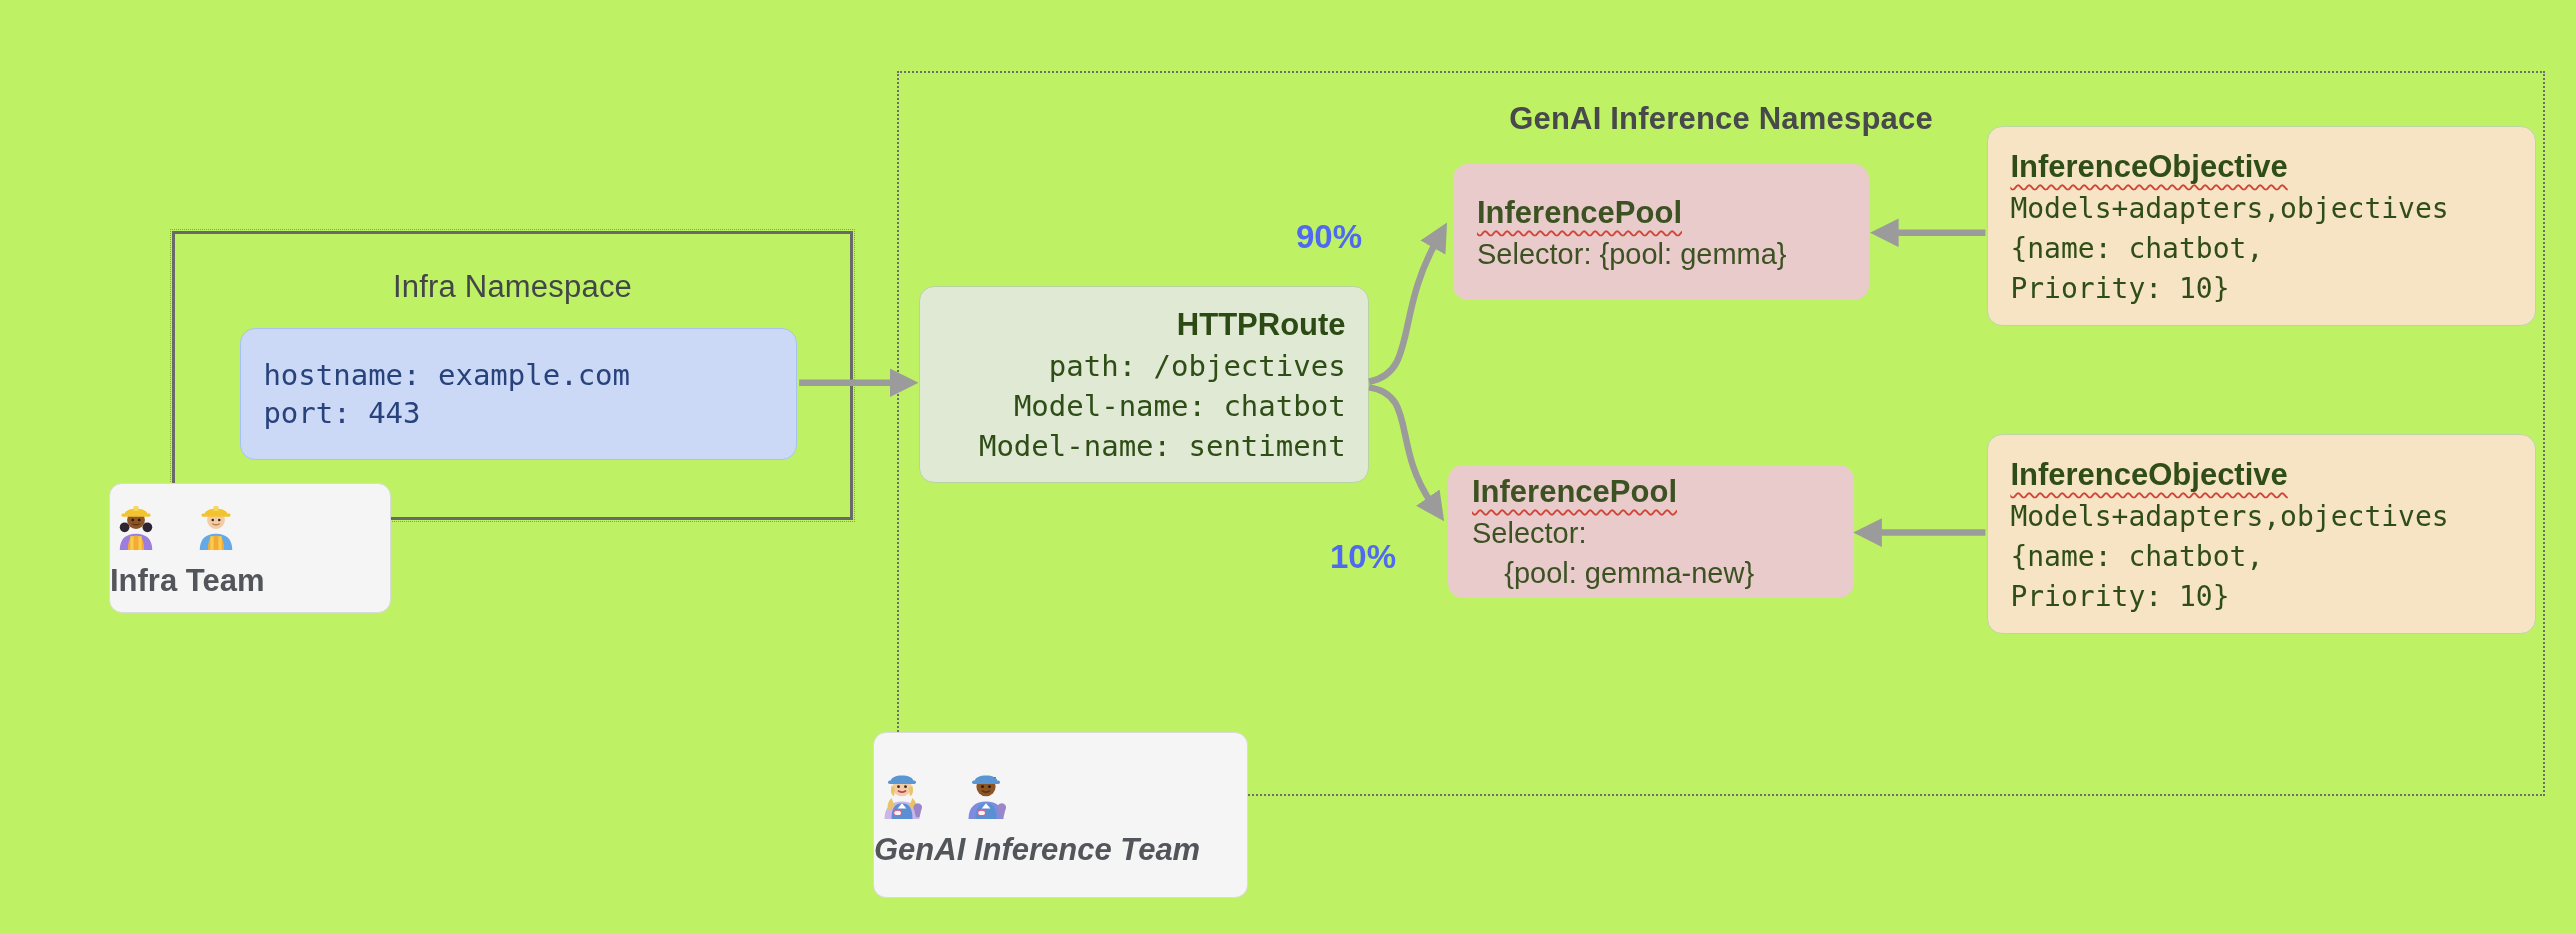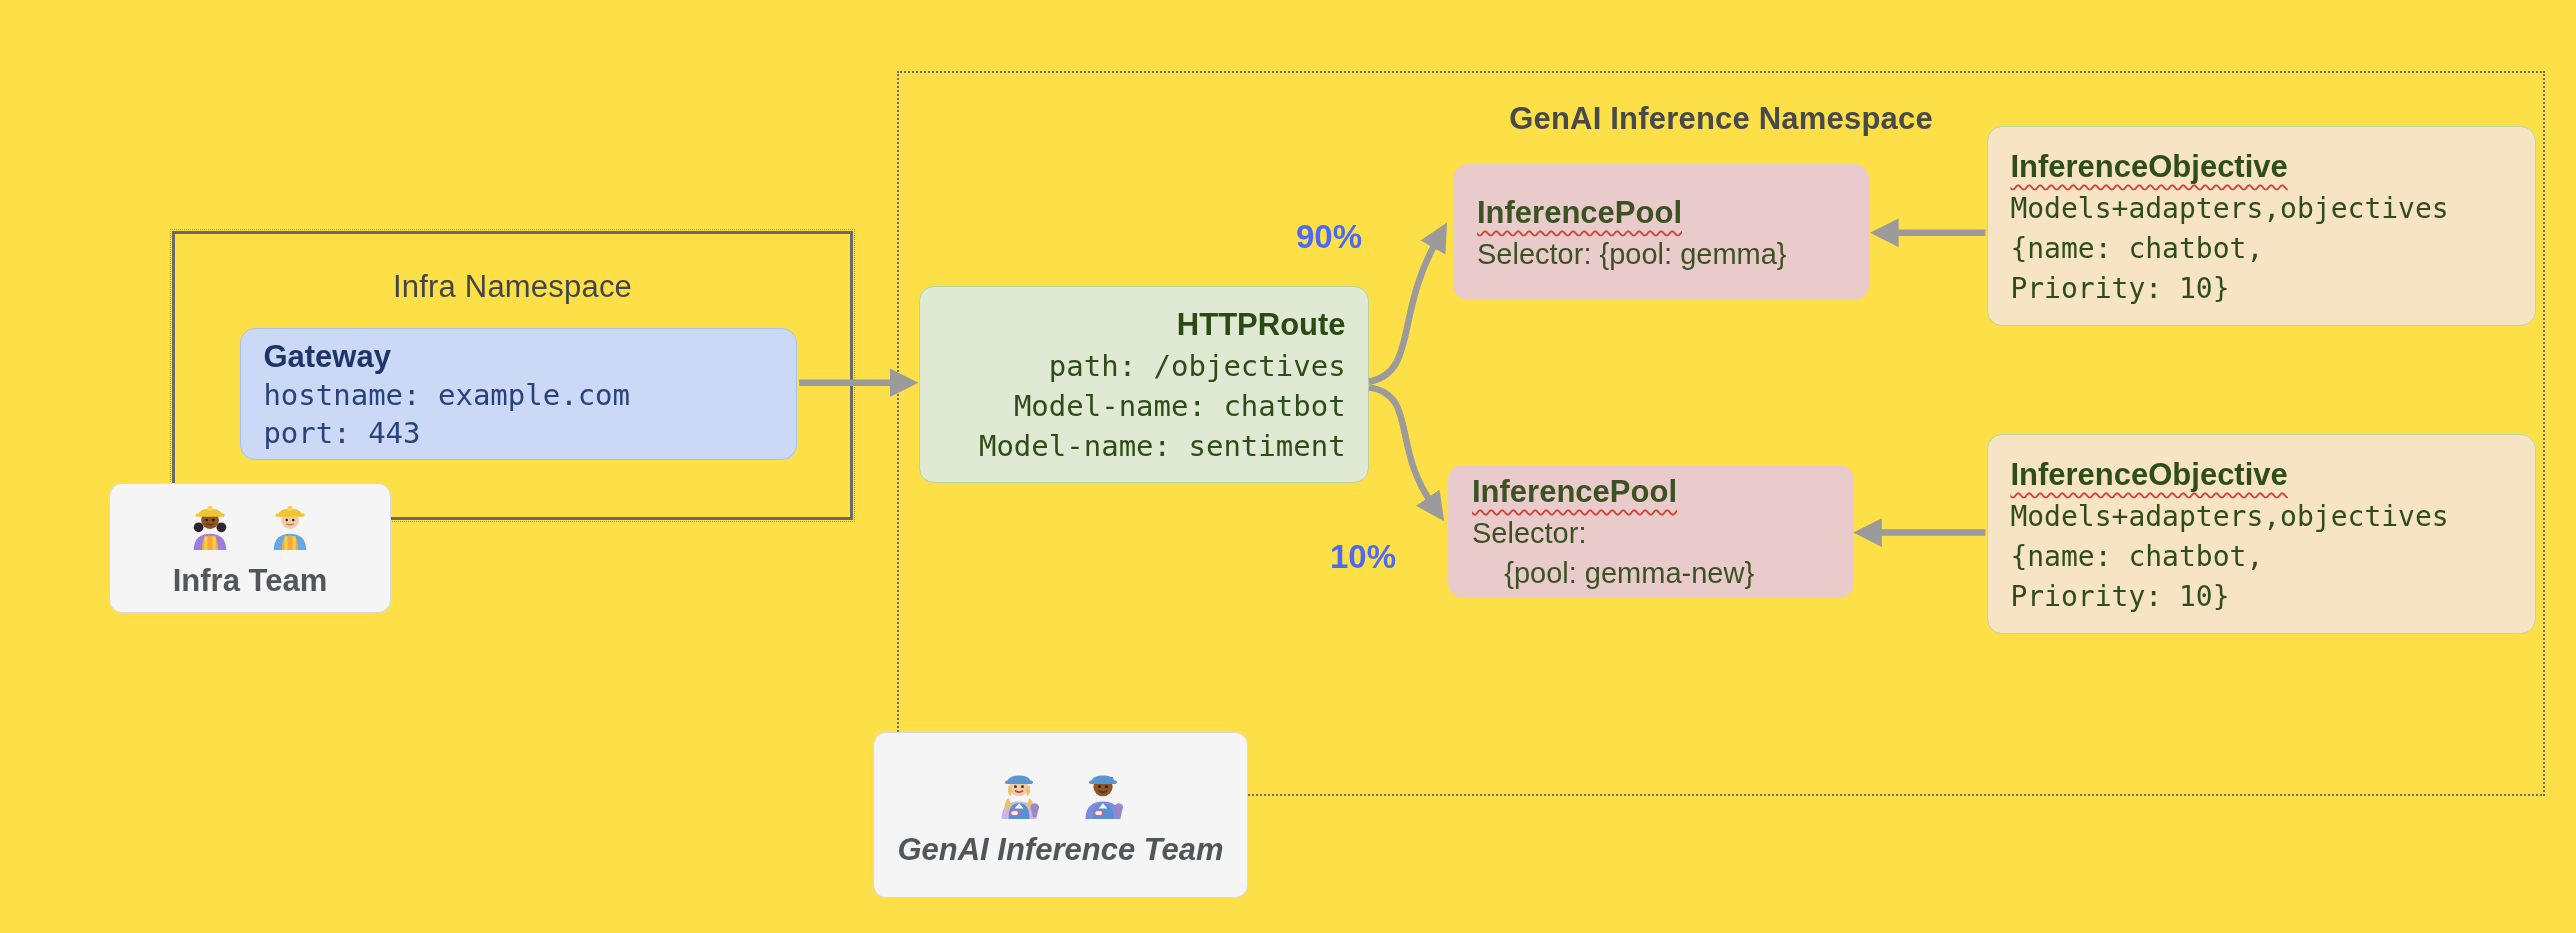--- a/index.html
+++ b/index.html
@@ -1,17 +1,17 @@
 <!DOCTYPE html>
 <html style="font-size:15px"><head>
 <meta charset="utf-8">
 <style>
   html,body{margin:0;padding:0;background:#ffffff;}
   .stage{
-    position:relative;width:2576px;height:933px;background:#fde047;overflow:hidden;
+    position:relative;width:2576px;height:933px;background:#bef264;overflow:hidden;
     font-family:"Liberation Sans",sans-serif;
   }
   
   .ns-dotted{
     position:absolute;border:2.8px dotted #6e6e6e;background:transparent;box-sizing:border-box;
   }
   .ns-solid{
     position:absolute;border:3.7px solid #696969;outline:1.9px dotted #8f8f8f;outline-offset:1.9px;
     background:transparent;box-sizing:border-box;
   }
@@ -46,21 +46,21 @@
   .pool .line{font-size:29px;color:#3c5222;line-height:40px;}
   .objective{
     background:#f6e4c4;border:1.9px solid #bcd6a8;padding:7.5px 22.4px;
   }
   .objective .title{font-size:31px;color:#2f4d16;line-height:45px;width:-moz-fit-content;width:fit-content;
     text-decoration:underline wavy #cf4538 1.9px;text-underline-offset:6.5px;text-decoration-skip-ink:none;}
   .objective .line{font-family:"DejaVu Sans Mono","Liberation Mono",monospace;font-size:28px;color:#2f4d16;line-height:40px;}
   
   .team{
     position:absolute;box-sizing:border-box;border-radius:13px;background:#f5f5f5;border:1.9px solid #dadada;
-    display:flex;flex-direction:column;align-items:center;justify-content:center;gap:13px;
+    display:flex;flex-direction:column;justify-content:center;gap:13px;
   }
   .team .people{display:flex;gap:28px;align-items:flex-end;}
   .team .team-label{font-weight:700;color:#525559;font-size:31px;}
   
   .pct{
     position:absolute;font-weight:700;font-size:33px;color:#4f6af0;
   }
   
   .arrows{position:absolute;left:0;top:0;pointer-events:none;}
 </style>
@@ -71,21 +71,20 @@
 
   <div class="ns-dotted" style="left:897px;top:71px;width:1648px;height:725px;">
     <div class="ns-label bold" style="top:28px;">GenAI Inference Namespace</div>
   </div>
 
   <div class="ns-solid" style="left:172px;top:231px;width:681px;height:289px;">
     <div class="ns-label med" style="top:35px;">Infra Namespace</div>
   </div>
 
   <div class="node gateway" style="left:240px;top:328px;width:557px;height:132px;">
-    <div class="title">Gateway</div>
     <div class="line">hostname: example.com</div>
     <div class="line">port: 443</div>
   </div>
 
   <div class="node httproute" style="left:919px;top:286px;width:450px;height:197px;">
     <div class="title">HTTPRoute</div>
     <div class="line">path: /objectives</div>
     <div class="line">Model-name: chatbot</div>
     <div class="line">Model-name: sentiment</div>
   </div>

